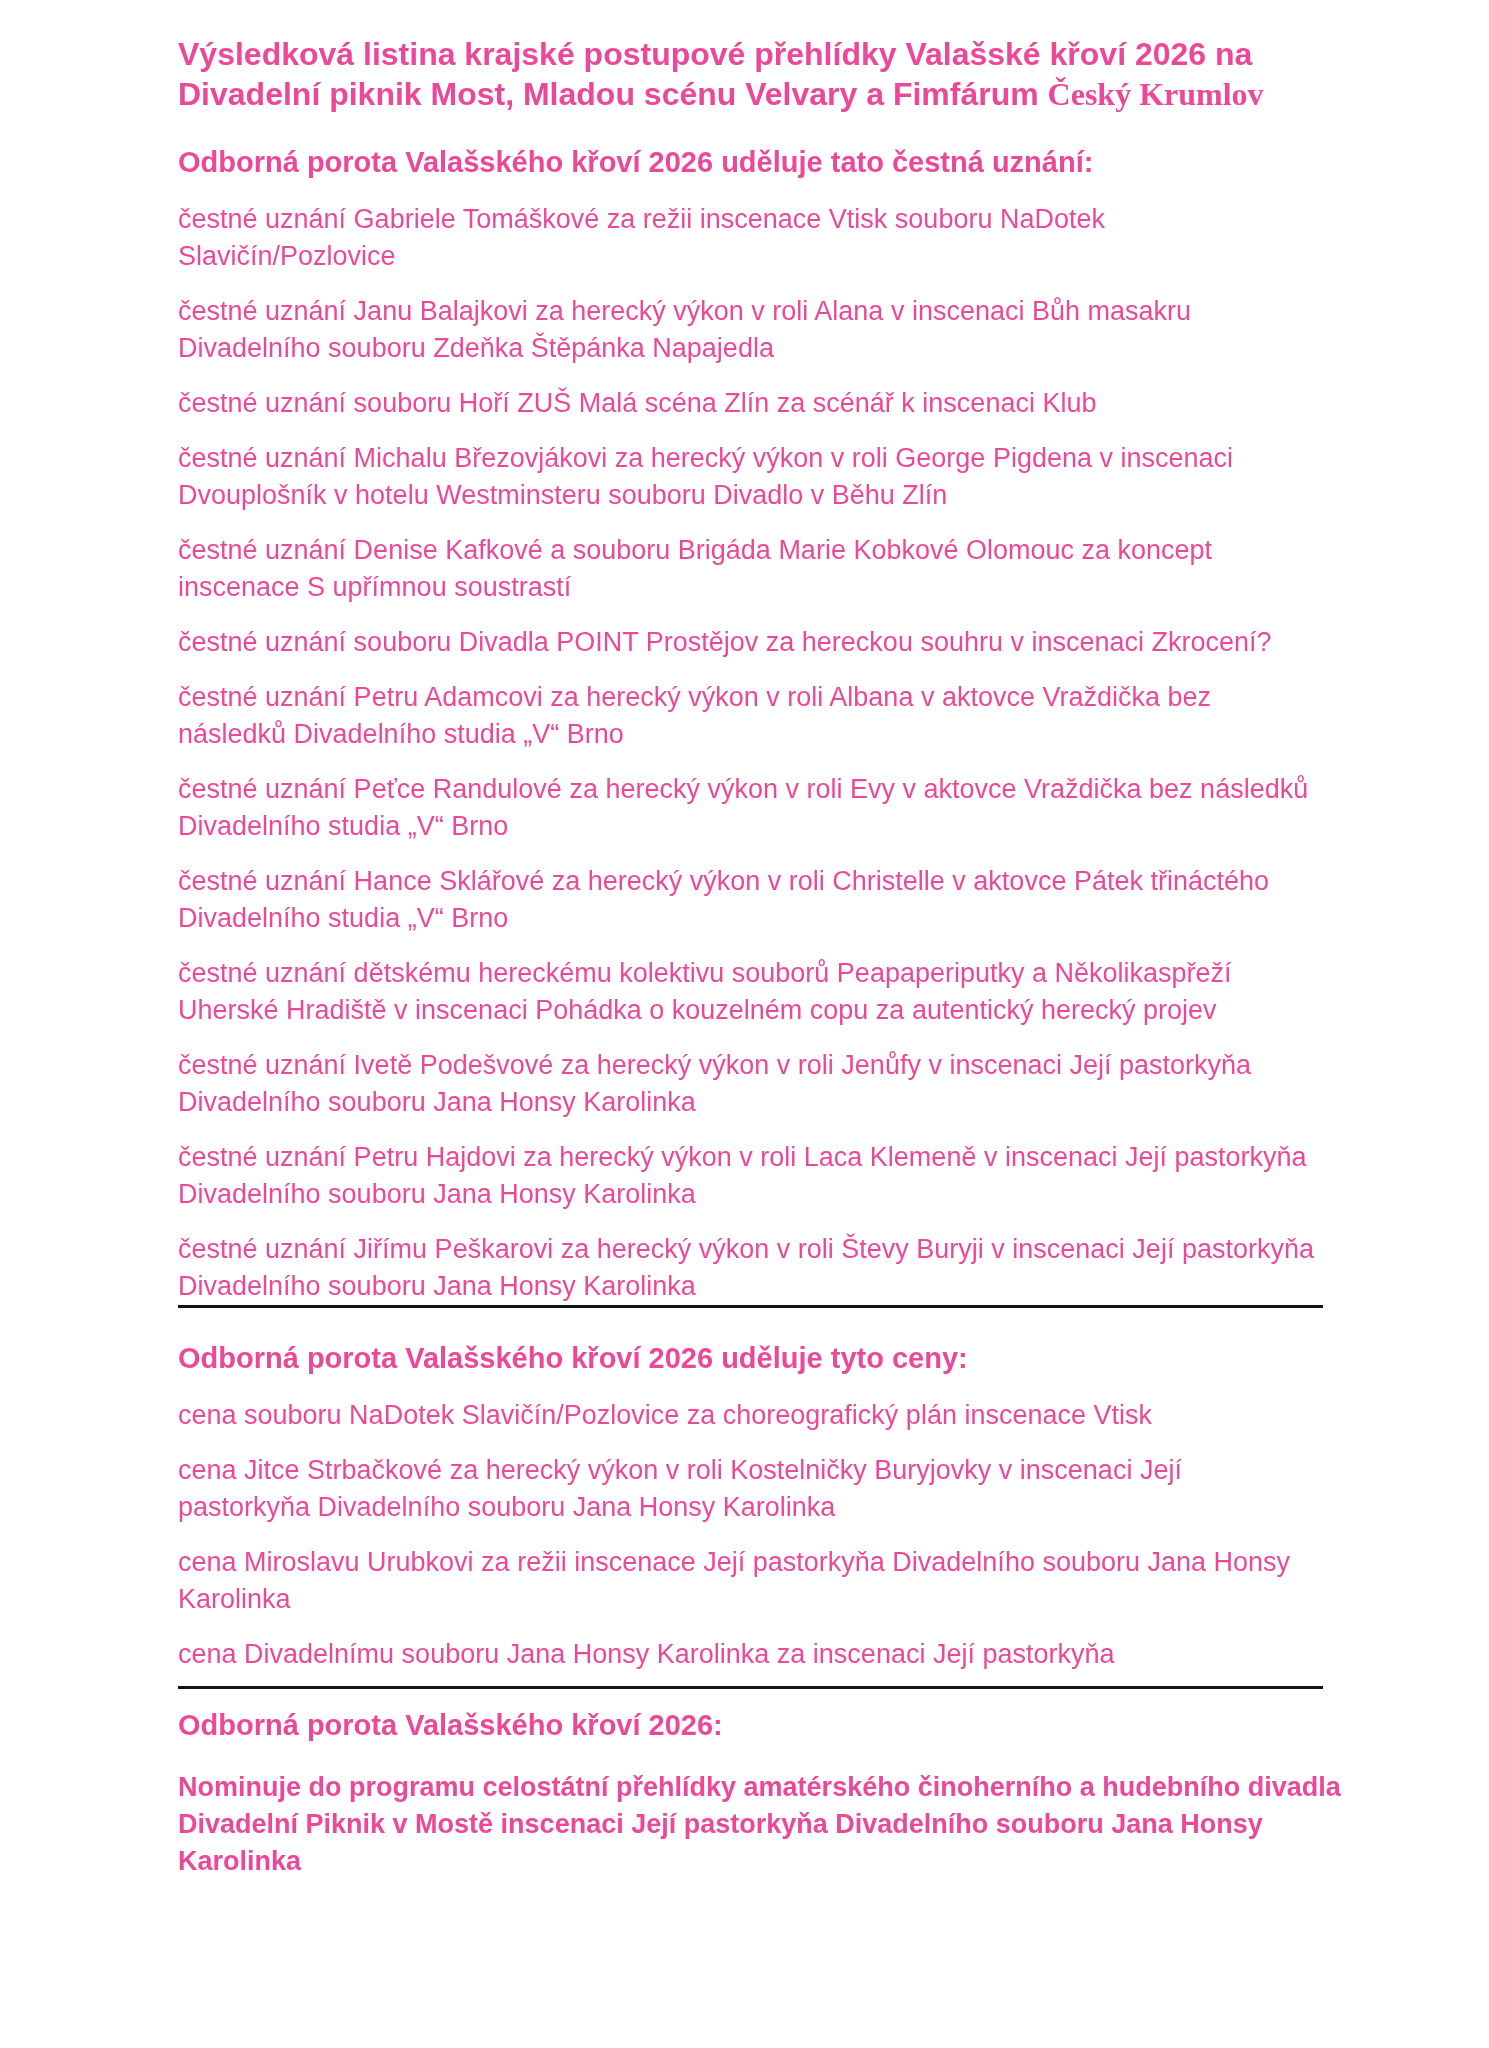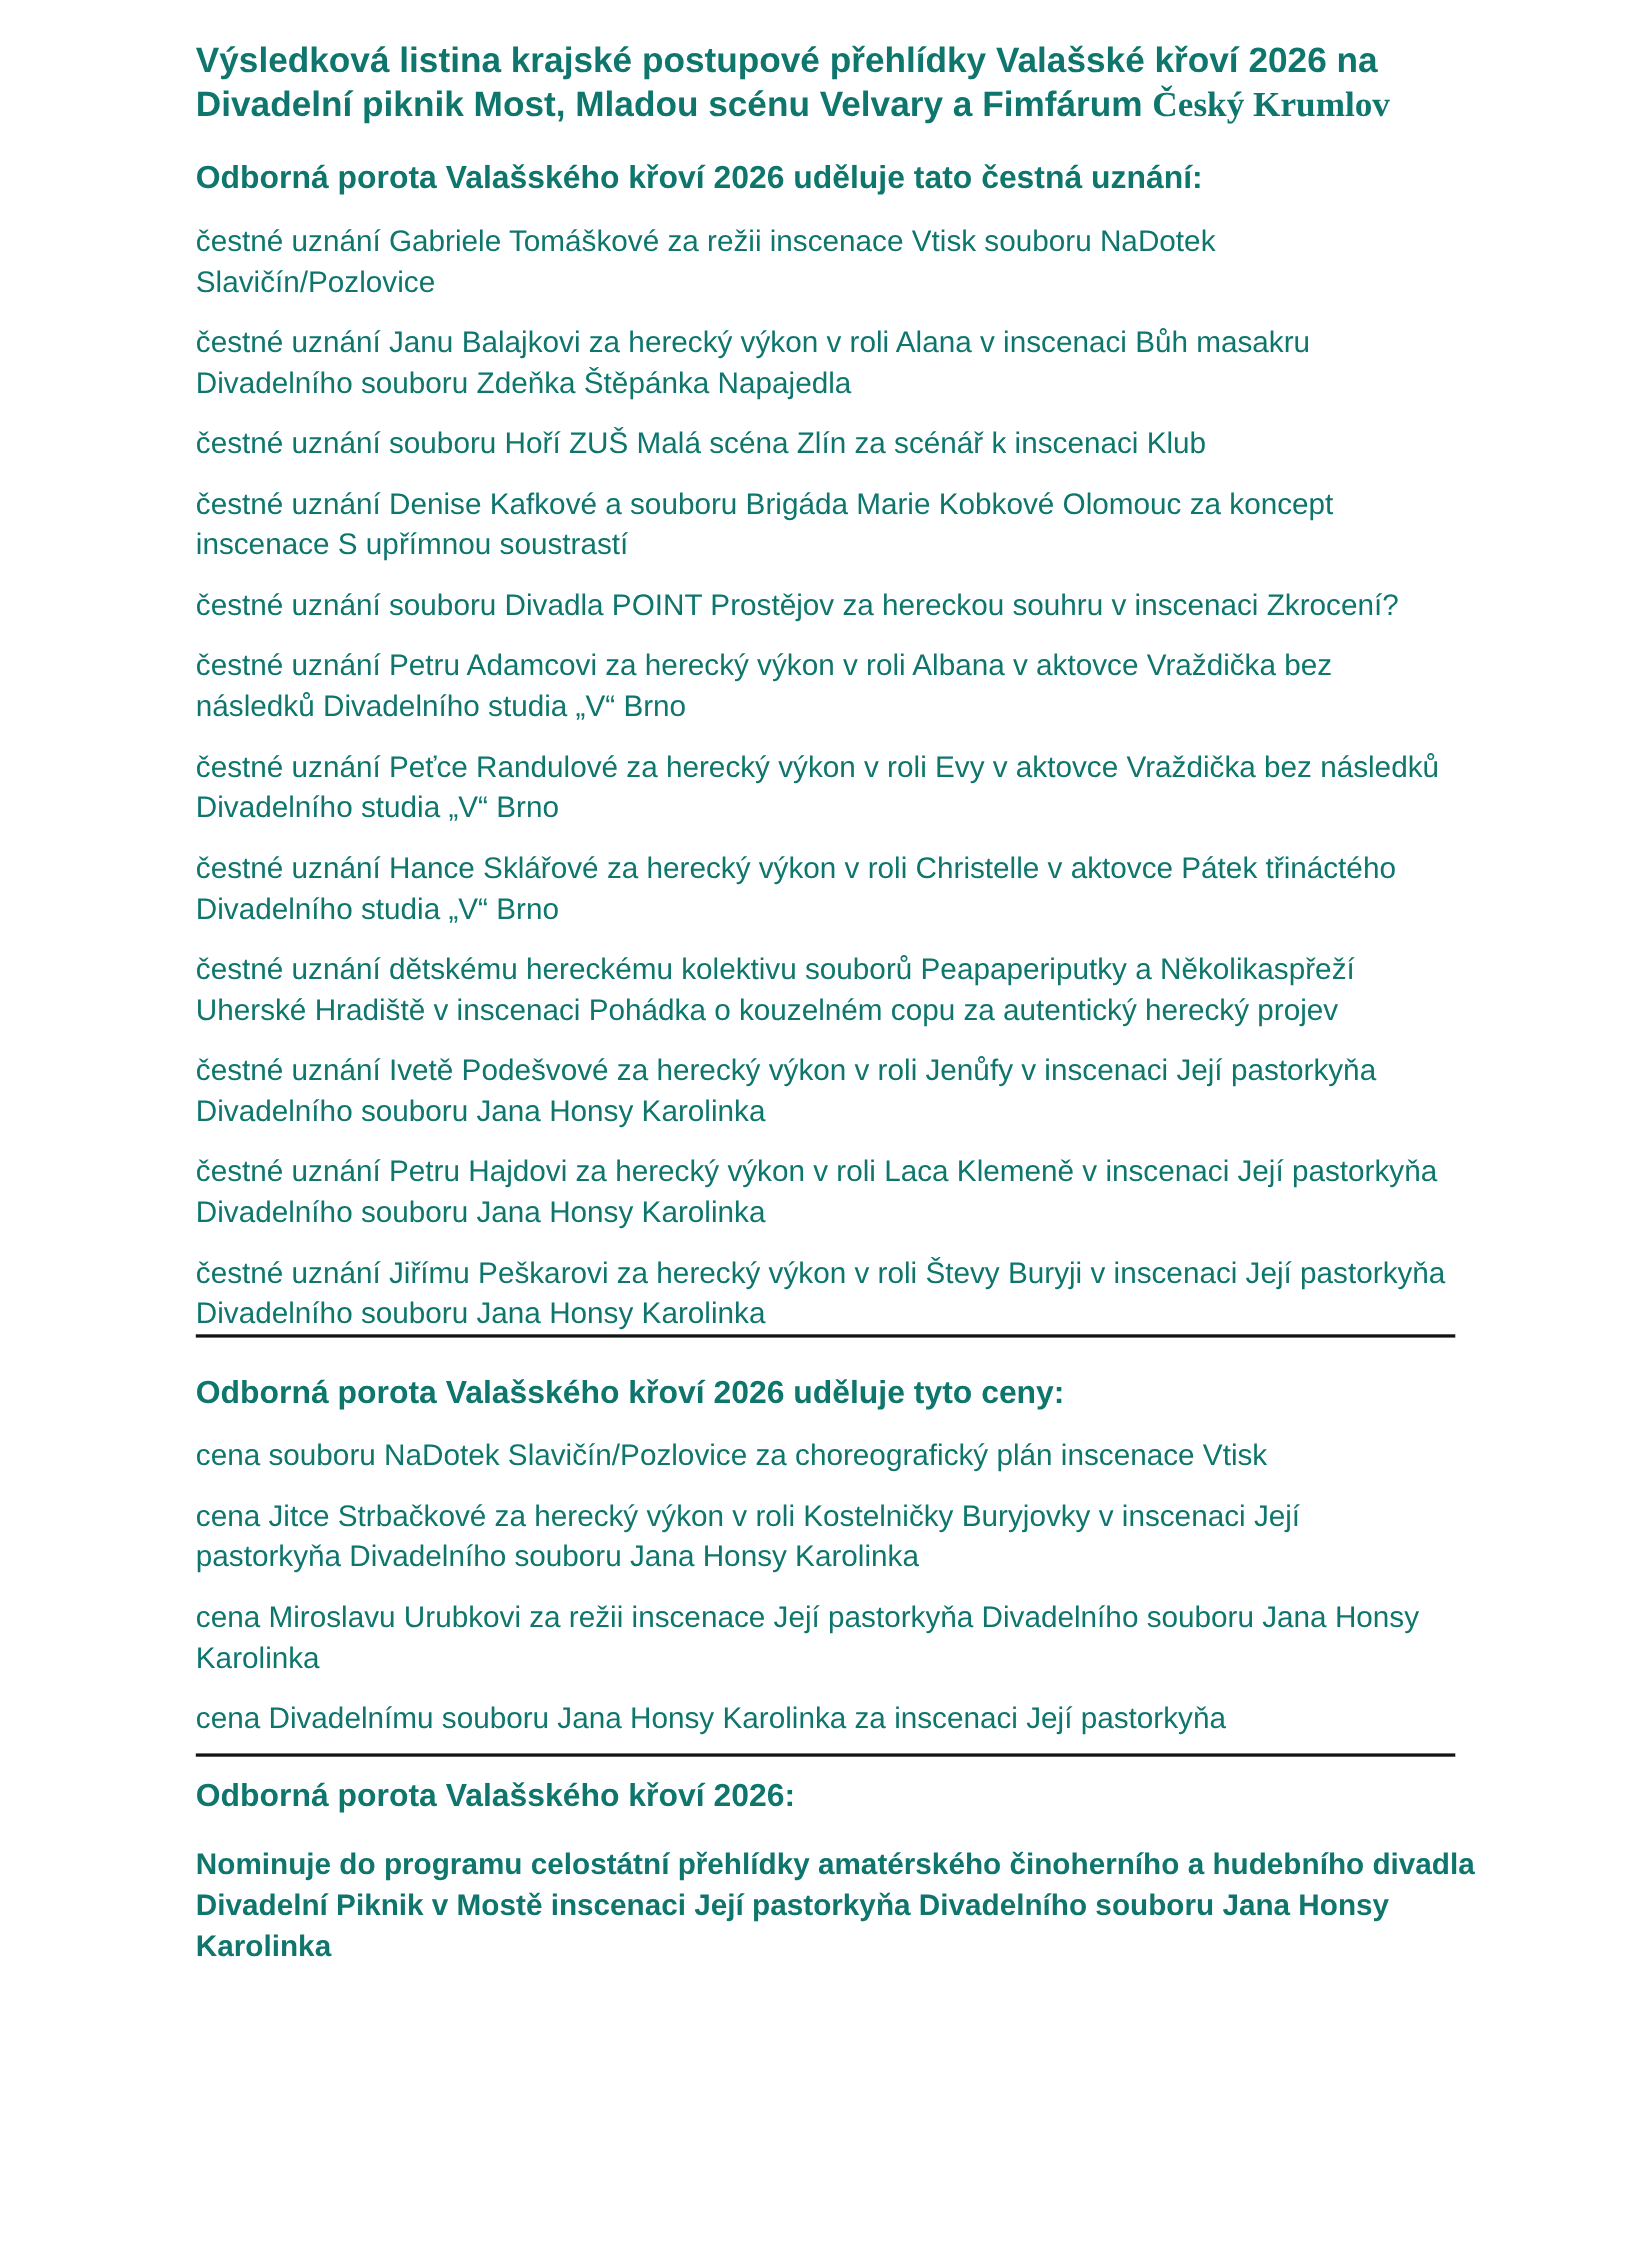--- a/index.html
+++ b/index.html
@@ -5,21 +5,21 @@
   html, body {
     margin: 0;
     padding: 0;
     background: #ffffff;
   }
   .page {
     position: relative;
     width: 1489px;
     height: 2048px;
     background: #ffffff;
-    color: #0f766e;
+    color: #ec4899;
     font-family: "Liberation Sans", sans-serif;
     overflow: hidden;
     box-sizing: border-box;
     padding: 34px 12px 0 178px;
   }
   .doc-title {
     font-size: 32px;
     font-weight: bold;
     line-height: 40px;
     white-space: pre;
@@ -73,20 +73,22 @@
   <div class="doc-title"><span>Výsledková listina krajské postupové přehlídky Valašské křoví 2026 na
 Divadelní piknik Most, Mladou scénu Velvary a Fimfárum </span><span class="serif-part">Český Krumlov</span></div>
 
   <div class="section">
     <div class="section-heading h1-gap">Odborná porota Valašského křoví 2026 uděluje tato čestná uznání:</div>
     <div class="para">čestné uznání Gabriele Tomáškové za režii inscenace Vtisk souboru NaDotek
 Slavičín/Pozlovice</div>
     <div class="para">čestné uznání Janu Balajkovi za herecký výkon v roli Alana v inscenaci Bůh masakru
 Divadelního souboru Zdeňka Štěpánka Napajedla</div>
     <div class="para">čestné uznání souboru Hoří ZUŠ Malá scéna Zlín za scénář k inscenaci Klub</div>
+    <div class="para">čestné uznání Michalu Březovjákovi za herecký výkon v roli George Pigdena v inscenaci
+Dvouplošník v hotelu Westminsteru souboru Divadlo v Běhu Zlín</div>
     <div class="para">čestné uznání Denise Kafkové a souboru Brigáda Marie Kobkové Olomouc za koncept
 inscenace S upřímnou soustrastí</div>
     <div class="para">čestné uznání souboru Divadla POINT Prostějov za hereckou souhru v inscenaci Zkrocení?</div>
     <div class="para">čestné uznání Petru Adamcovi za herecký výkon v roli Albana v aktovce Vraždička bez
 následků Divadelního studia „V“ Brno</div>
     <div class="para">čestné uznání Peťce Randulové za herecký výkon v roli Evy v aktovce Vraždička bez následků
 Divadelního studia „V“ Brno</div>
     <div class="para">čestné uznání Hance Sklářové za herecký výkon v roli Christelle v aktovce Pátek třináctého
 Divadelního studia „V“ Brno</div>
     <div class="para">čestné uznání dětskému hereckému kolektivu souborů Peapaperiputky a Několikaspřeží

